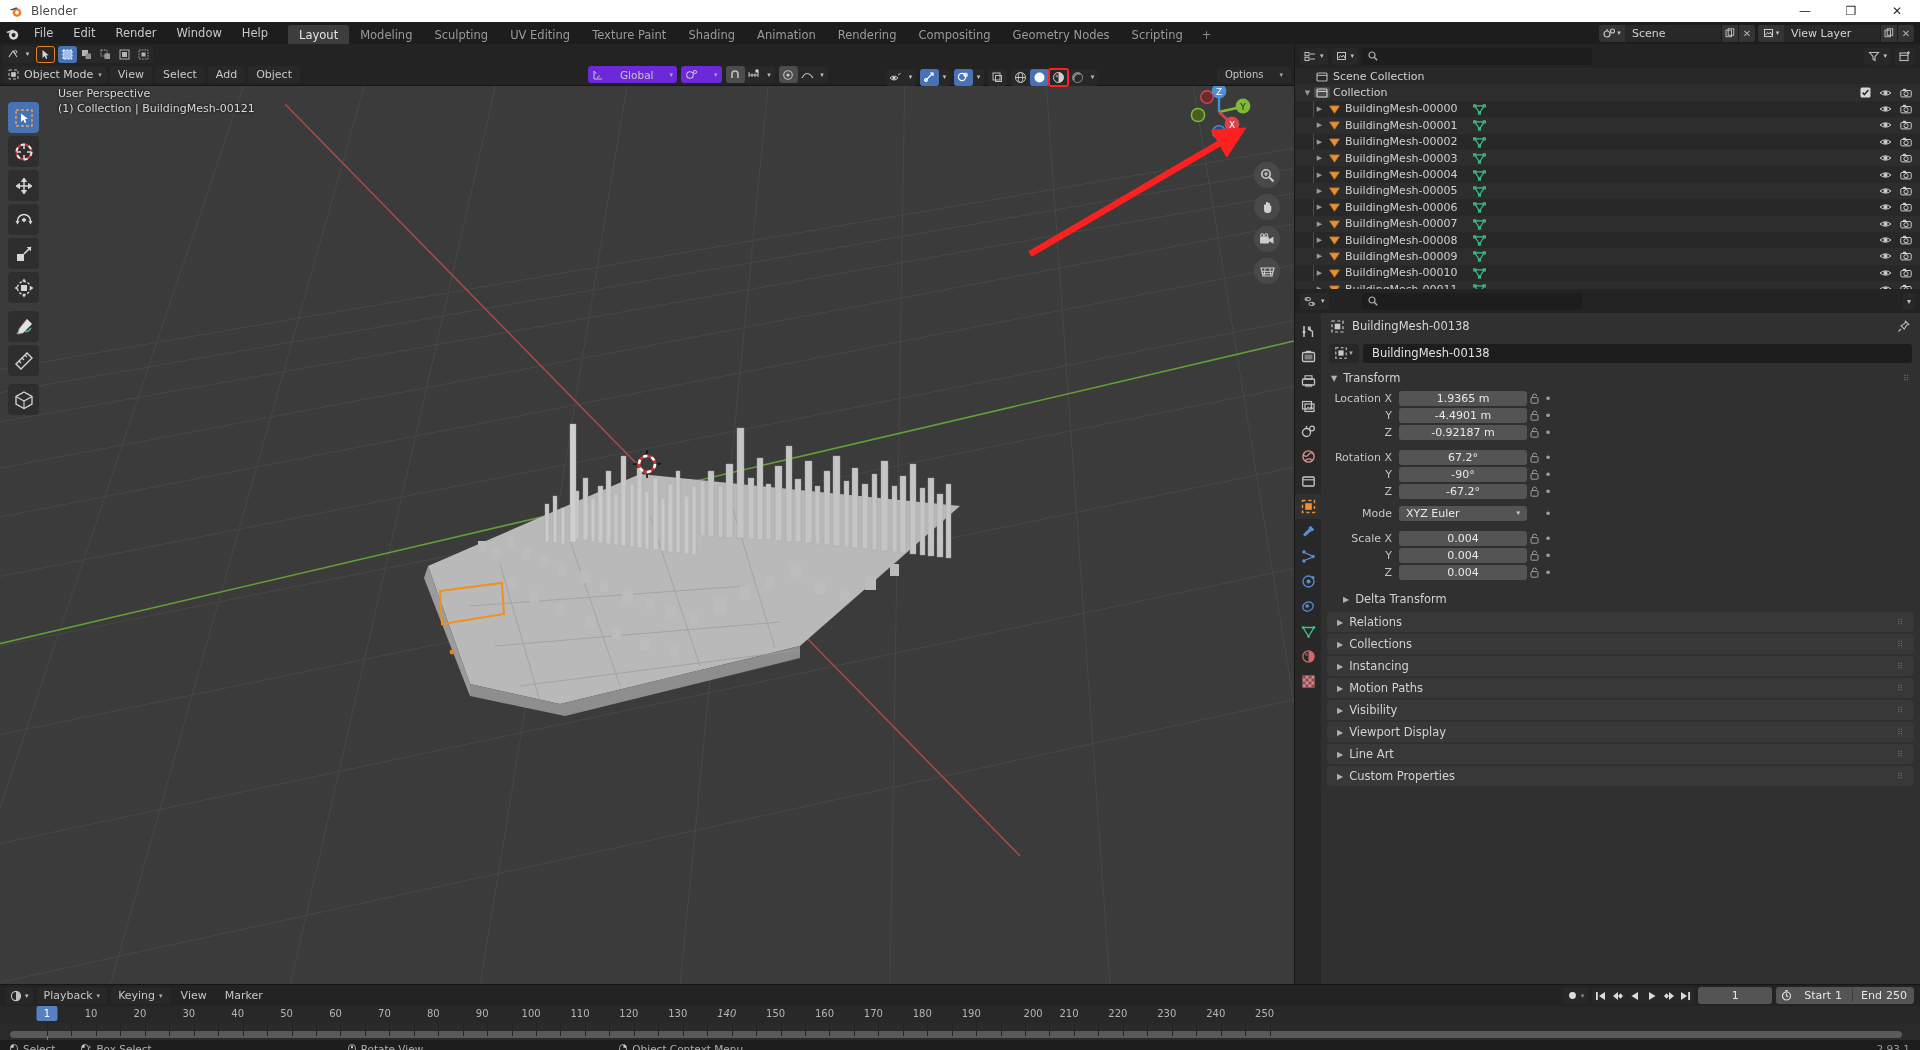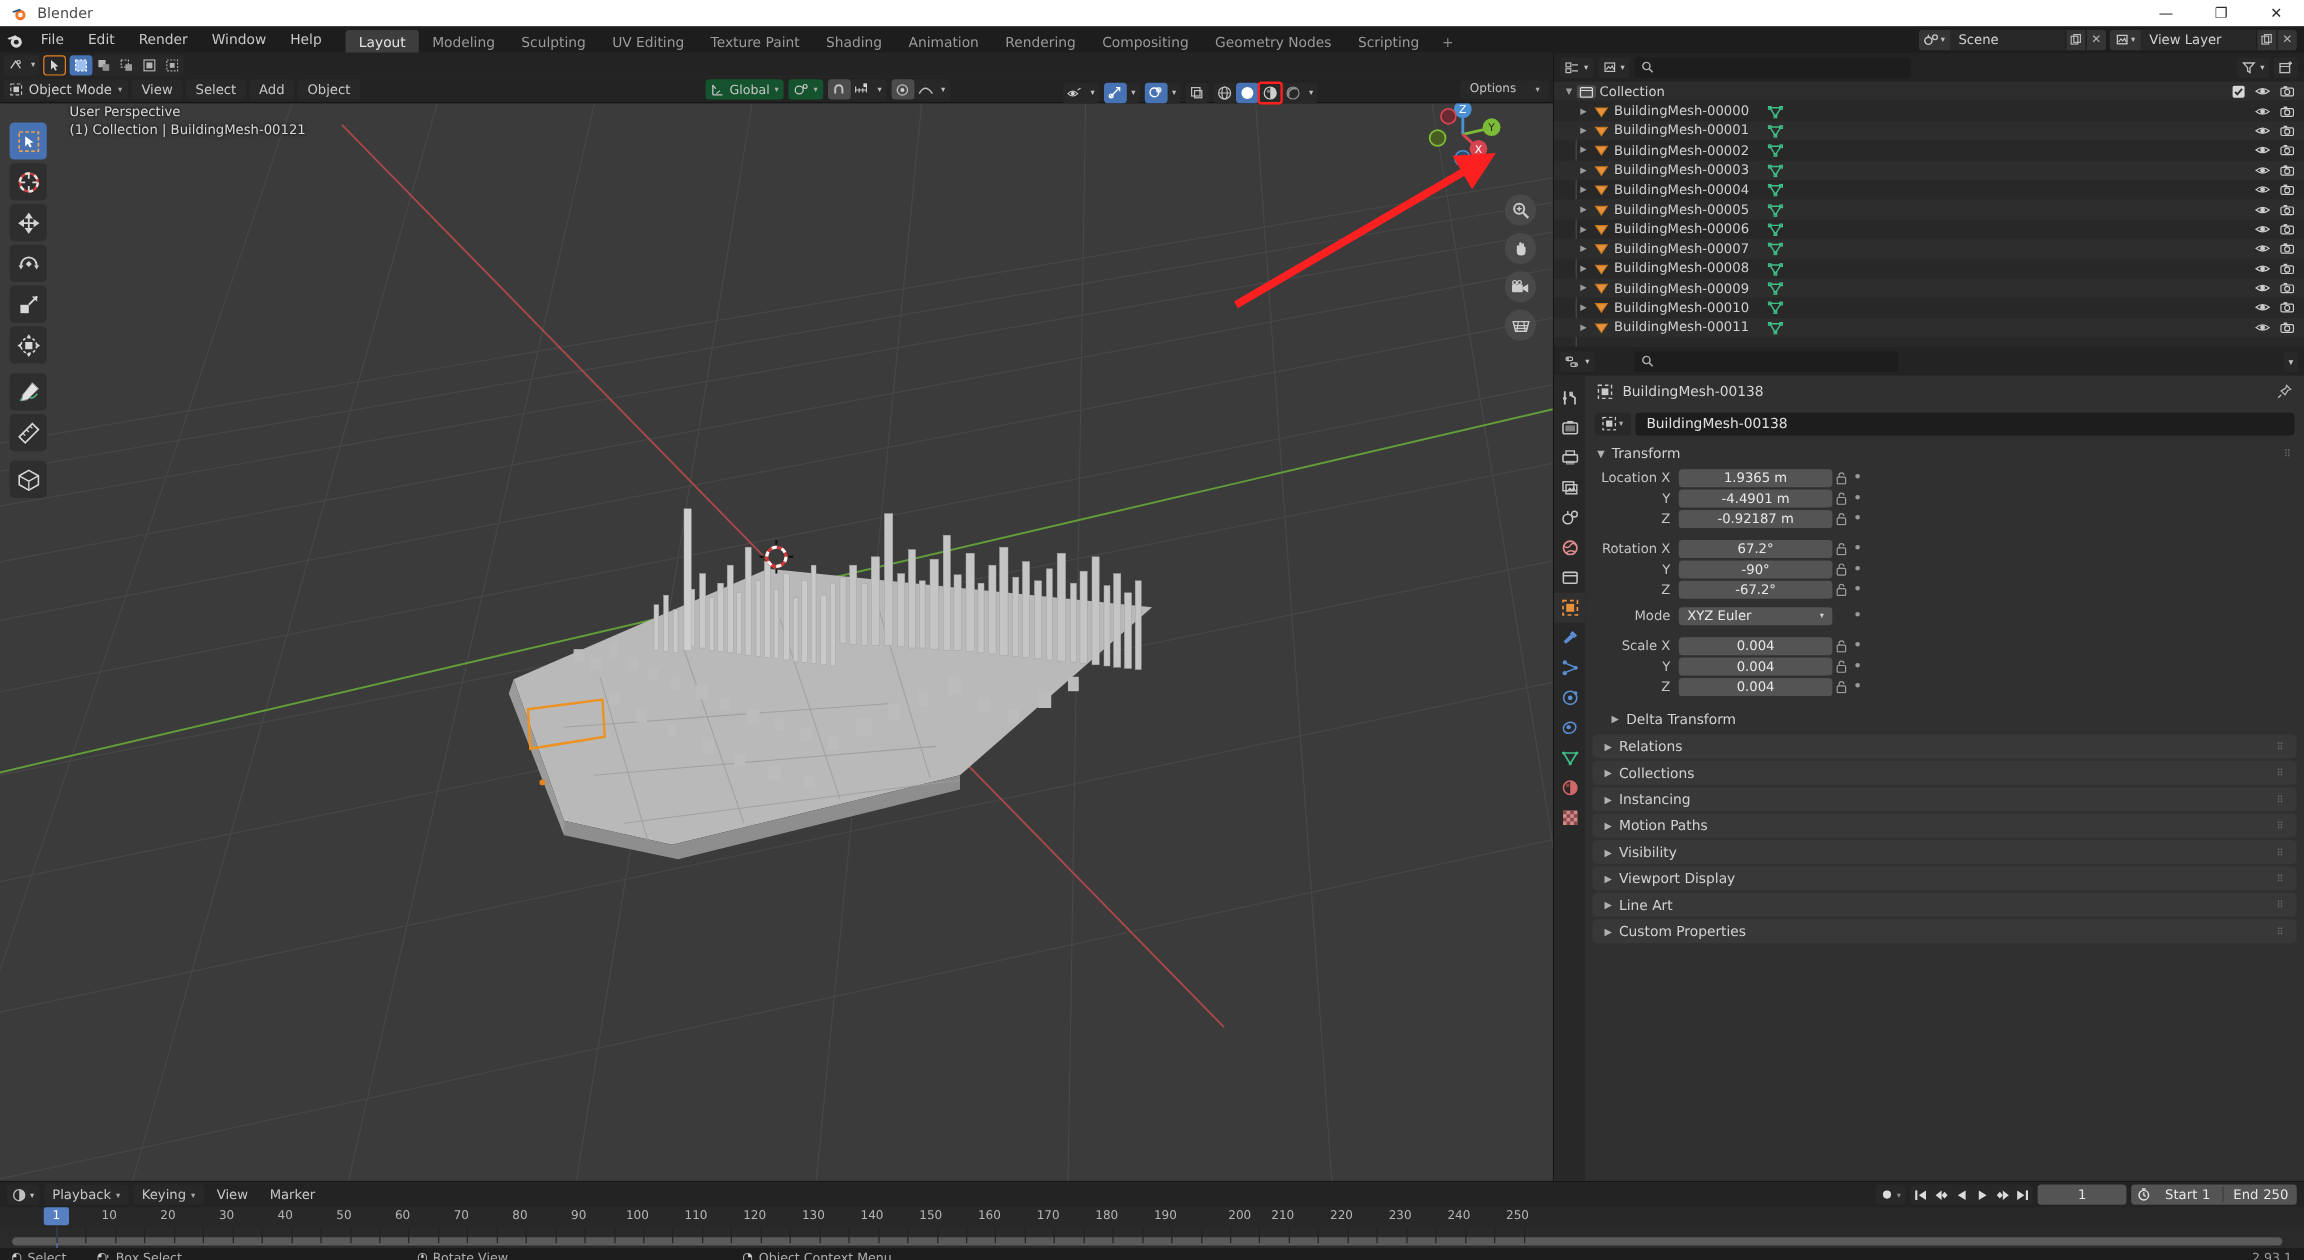--- a/index.html
+++ b/index.html
@@ -54,22 +54,22 @@
   .hdr-grp { display:flex; align-items:center; background:#282828; border-radius:3px;
     height:17px; }
   .hdr-grp .it { width:19px; height:17px; display:flex; align-items:center;
     justify-content:center; color:#bfbfbf; font-size:10px; }
   .hdr-grp .it.sel { background:#4772b3; border-radius:3px; color:#fff; }
   .hdr-grp .it.selo { border:1px solid #e8811f; border-radius:3px; }
   .mode-sel { display:flex; align-items:center; height:17px; background:#282828;
     border-radius:3px; padding:0 5px; gap:5px; color:#d0d0d0; font-size:11px; }
   .vhmenu { padding:0 8px; height:17px; display:flex; align-items:center;
     font-size:11px; color:#c9c9c9; background:#282828; border-radius:3px; }
-  .pillgrp { display:flex; align-items:center; background:#14532d; border-radius:3px;
-    height:17px; padding:0 4px; gap:4px; color:#c6c6c6; font-size:10.5px; }
+  .pillgrp { display:flex; align-items:center; background:#6d28d9; border-radius:3px;
+    height:17px; padding:0 4px; gap:16px; color:#c6c6c6; font-size:10.5px; }
 
   
   #vp-info { position:absolute; left:58px; top:42px; font-size:11px; color:#d8d8d8;
     line-height:15px; text-shadow:0 0 3px #000; z-index:4;}
   #vp-toolbar { position:absolute; left:8px; top:58px; width:31px;
     display:flex; flex-direction:column; gap:3px; z-index:5; }
   .tool-btn { width:31px; height:31px; background:#2e2e2e; border-radius:4px;
     display:flex; align-items:center; justify-content:center; position:relative; }
   .tool-btn.active { background:#4772b3; }
   #gizmo { position:absolute; right:42px; top:35px; width:66px; height:66px; z-index:5; }
@@ -768,20 +768,30 @@
             <svg width="12" height="12" viewBox="0 0 12 12">
                 <rect x="1" y="3" width="8" height="7.5" fill="none" stroke="#c0c0c0" stroke-width="1.1"></rect>
                 <path d="M1 5.4 L9 5.4" stroke="#c0c0c0" stroke-width="1"></path>
                 <path d="M9.5 1.2 L9.5 4.2 M8 2.7 L11 2.7" stroke="#c0c0c0" stroke-width="1.1"></path>
               </svg>
           </div>
         </div>
       </div>
 
       <div id="otree">
+        <div class="orow">
+          <span class="disc"></span>
+          <span class="oicon">
+            <svg width="12" height="11" viewBox="0 0 12 11">
+                <rect x="1" y="2" width="10" height="8" rx="1" fill="none" stroke="#b9b9b9" stroke-width="1.1"></rect>
+                <path d="M1 4.4 L11 4.4" stroke="#b9b9b9" stroke-width="1"></path>
+              </svg>
+          </span>
+          <span class="olabel">Scene Collection</span>
+        </div>
 
         <div class="orow alt">
           <span class="disc">▼</span>
           <span class="oicon" style="background:#4a4a4a;border-radius:2px">
             <svg width="12" height="11" viewBox="0 0 12 11">
                 <rect x="1" y="2" width="10" height="8" rx="1" fill="none" stroke="#d8d8d8" stroke-width="1.1"></rect>
                 <path d="M1 4.4 L11 4.4" stroke="#d8d8d8" stroke-width="1"></path>
               </svg>
           </span>
           <span class="olabel">Collection</span>
@@ -1626,21 +1636,21 @@
       <span class="tick" style="left: 237.71px;">40</span>
       <span class="tick" style="left: 286.61px;">50</span>
       <span class="tick" style="left: 335.51px;">60</span>
       <span class="tick" style="left: 384.41px;">70</span>
       <span class="tick" style="left: 433.31px;">80</span>
       <span class="tick" style="left: 482.21px;">90</span>
       <span class="tick" style="left: 531.11px;">100</span>
       <span class="tick" style="left: 580.01px;">110</span>
       <span class="tick" style="left: 628.91px;">120</span>
       <span class="tick" style="left: 677.81px;">130</span>
-      <span class="tick" style="left: 726.71px;">140</span>
+      <span class="tick" style="left: 726.71px; font-style: italic;">140</span>
       <span class="tick" style="left: 775.61px;">150</span>
       <span class="tick" style="left: 824.51px;">160</span>
       <span class="tick" style="left: 873.41px;">170</span>
       <span class="tick" style="left: 922.31px;">180</span>
       <span class="tick" style="left: 971.21px;">190</span>
       <span class="tick" style="left: 1020.11px; margin-left: 13px;">200</span>
       <span class="tick" style="left: 1069.01px;">210</span>
       <span class="tick" style="left: 1117.91px;">220</span>
       <span class="tick" style="left: 1166.81px;">230</span>
       <span class="tick" style="left: 1215.71px;">240</span>

